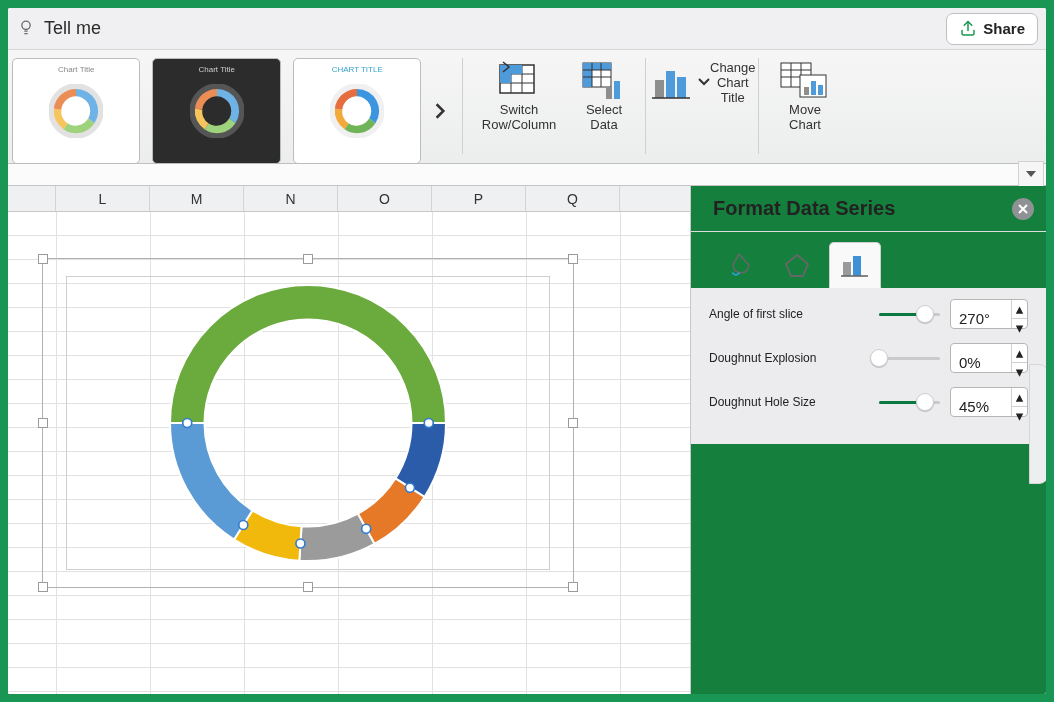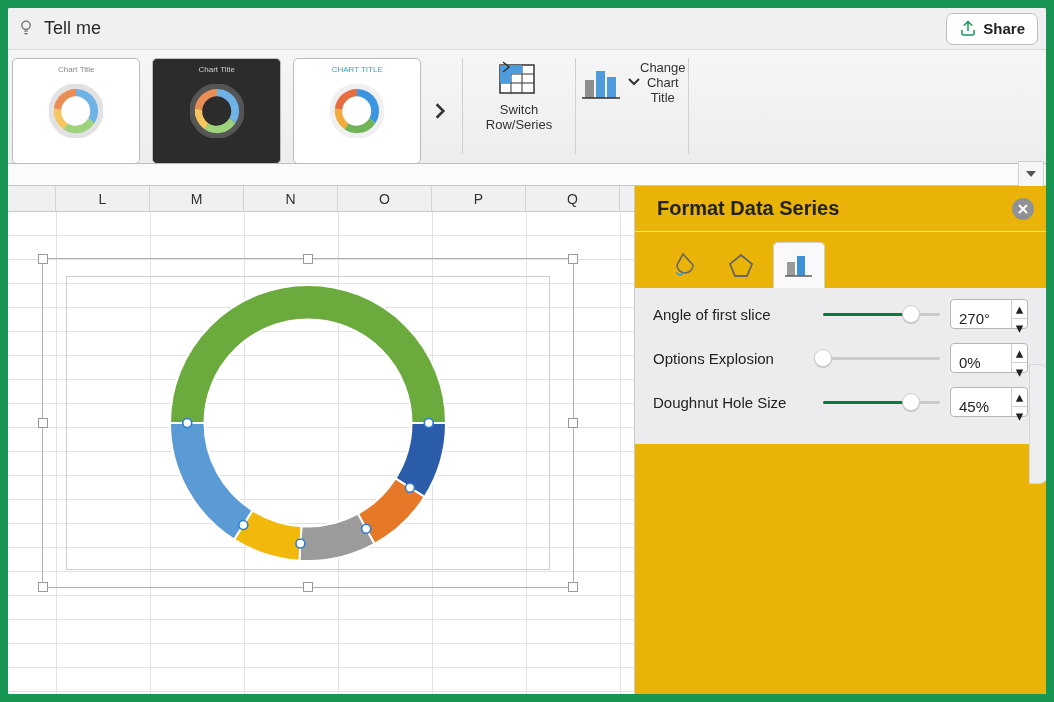--- a/index.html
+++ b/index.html
@@ -127,21 +127,21 @@
   .donut-svg { position:absolute; left:50%; top:50%; }
 
   
   .side-handle{
     position:absolute; right:-3px; top:356px; width:20px; height:120px;
     background:#edeef0; border:1px solid #d6d6d8; border-radius:0 10px 10px 0;
   }
 
   
   .format-pane {
-    width:412px; border-left:1px solid #c8c8c8; background:#eab308;
+    width:356px; border-left:1px solid #c8c8c8; background:#15803d;
     position:relative;
   }
   .fp-title {
     height:46px; display:flex; align-items:center; padding-left:22px;
     font-size:20px; font-weight:700; border-bottom:1px solid #dedede;
   }
   .fp-close {
     position:absolute; right:12px; top:12px; width:22px; height:22px;
     border-radius:11px; background:#8f9194; color:#fff;
     display:flex; align-items:center; justify-content:center; cursor:pointer;
@@ -155,21 +155,21 @@
   }
   .fp-tab.active { background:#f9f9fa; border-color:#cfcfcf; border-bottom-color:#f9f9fa; }
   .fp-body { background:#ececee; padding:4px 18px 20px; }
   .section-head {
     display:flex; align-items:center; gap:8px; color:#444; font-size:15px;
     margin:12px 0 6px 2px; cursor:pointer;
   }
   .opt-row {
     display:flex; align-items:center; height:44px;
   }
-  .opt-label { width:170px; font-size:15px; color:#222; }
+  .opt-label { width:170px; font-size:12px; color:#222; }
   .slider {
     flex:1; height:20px; position:relative; margin-right:10px;
   }
   .slider .track {
     position:absolute; left:0; right:0; top:9px; height:3px;
     background:#c9cacc; border-radius:2px;
   }
   .slider .fill {
     position:absolute; left:0; top:9px; height:3px; background:#0a7a3e; border-radius:2px;
   }
@@ -266,23 +266,39 @@
           <line x1="2" y1="13" x2="36" y2="13" stroke="#333"></line>
             <line x1="2" y1="22" x2="36" y2="22" stroke="#333"></line>
           <line x1="13" y1="4" x2="13" y2="32" stroke="#333"></line>
             <line x1="24" y1="4" x2="24" y2="32" stroke="#333"></line>
           <rect x="2" y="4" width="11" height="9" fill="#4e9bdc"></rect>
             <rect x="2" y="13" width="11" height="9" fill="#4e9bdc"></rect>
           <rect x="13" y="4" width="11" height="9" fill="#4e9bdc"></rect>
           <path d="M5 1l6 5-6 5" fill="none" stroke="#333" stroke-width="1.5"></path>
         </svg>
       </span>
-      <div class="cap"><span>Switch</span><br><span>Row/Series</span></div>
-    </div>
-
+      <div class="cap"><span>Switch</span><br><span>Row/Column</span></div>
+    </div>
+
+    <div class="rib-btn" style="width:70px">
+      <span class="rib-ico">
+        <svg width="44" height="40" viewBox="0 0 44 40">
+          <rect x="1" y="2" width="28" height="24" fill="#fff" stroke="#333"></rect>
+          <rect x="1" y="2" width="28" height="7" fill="#4e9bdc"></rect>
+          <rect x="1" y="2" width="9" height="24" fill="#4e9bdc"></rect>
+          <line x1="1" y1="9" x2="29" y2="9" stroke="#333"></line>
+            <line x1="1" y1="16" x2="29" y2="16" stroke="#333"></line>
+          <line x1="10" y1="2" x2="10" y2="26" stroke="#333"></line>
+            <line x1="19" y1="2" x2="19" y2="26" stroke="#333"></line>
+          <rect x="24" y="26" width="6" height="12" fill="#8e8e8e"></rect>
+            <rect x="32" y="20" width="6" height="18" fill="#4e9bdc"></rect>
+        </svg>
+      </span>
+      <div class="cap"><span>Select</span><br><span>Data</span></div>
+    </div>
 
     <div class="ribbon-sep"></div>
 
     <div class="rib-btn" style="flex-direction:row;">
       <span class="rib-ico" style="display:flex;align-items:center;">
         <svg width="40" height="38" viewBox="0 0 40 38">
           <rect x="3" y="16" width="9" height="18" fill="#8e8e8e"></rect>
           <rect x="14" y="7" width="9" height="27" fill="#4e9bdc"></rect>
           <rect x="25" y="13" width="9" height="21" fill="#4e9bdc"></rect>
           <line x1="0" y1="34" x2="38" y2="34" stroke="#333" stroke-width="1.5"></line>
@@ -291,20 +307,36 @@
           <svg width="12" height="10" viewBox="0 0 12 10">
               <path d="M1 2l5 5 5-5" fill="none" stroke="#333" stroke-width="2"></path>
             </svg>
         </span>
       </span>
       <div class="cap"><span>Change</span><br><span>Chart Title</span></div>
     </div>
 
     <div class="ribbon-sep"></div>
 
+    <div class="rib-btn" style="width:80px">
+      <span class="rib-ico">
+        <svg width="50" height="40" viewBox="0 0 50 40">
+          <rect x="1" y="2" width="30" height="24" fill="#fff" stroke="#333"></rect>
+          <line x1="1" y1="9" x2="31" y2="9" stroke="#333"></line>
+            <line x1="1" y1="16" x2="31" y2="16" stroke="#333"></line>
+          <line x1="11" y1="2" x2="11" y2="26" stroke="#333"></line>
+            <line x1="21" y1="2" x2="21" y2="26" stroke="#333"></line>
+          <rect x="20" y="14" width="26" height="22" fill="#fff" stroke="#333"></rect>
+          <rect x="24" y="26" width="5" height="8" fill="#8e8e8e"></rect>
+            <rect x="31" y="20" width="5" height="14" fill="#4e9bdc"></rect>
+            <rect x="38" y="24" width="5" height="10" fill="#4e9bdc"></rect>
+        </svg>
+      </span>
+      <div class="cap"><span>Move</span><br><span>Chart</span></div>
+    </div>
   </div>
 
   <div class="ribbon-below">
     <div class="ribbon-collapse">
       <svg width="14" height="14" viewBox="0 0 14 14">
           <path d="M2 4l5 6 5-6" fill="#555"></path>
         </svg>
     </div>
   </div>
 
@@ -424,21 +456,21 @@
           <div class="numbox">
             <span>270°</span>
             <div class="steppers">
                 <div class="st">▴</div>
                 <div class="st">▾</div>
               </div>
           </div>
         </div>
 
         <div class="opt-row">
-          <div class="opt-label">Options Explosion</div>
+          <div class="opt-label">Doughnut Explosion</div>
           <div class="slider">
             <div class="track"></div>
             <div class="fill" id="fill-exp" style="width: 0%;"></div>
             <div class="thumb" id="thumb-exp" style="left: calc(0% - 9px);"></div>
           </div>
           <div class="numbox">
             <span>0%</span>
             <div class="steppers">
                 <div class="st">▴</div>
                 <div class="st">▾</div>

